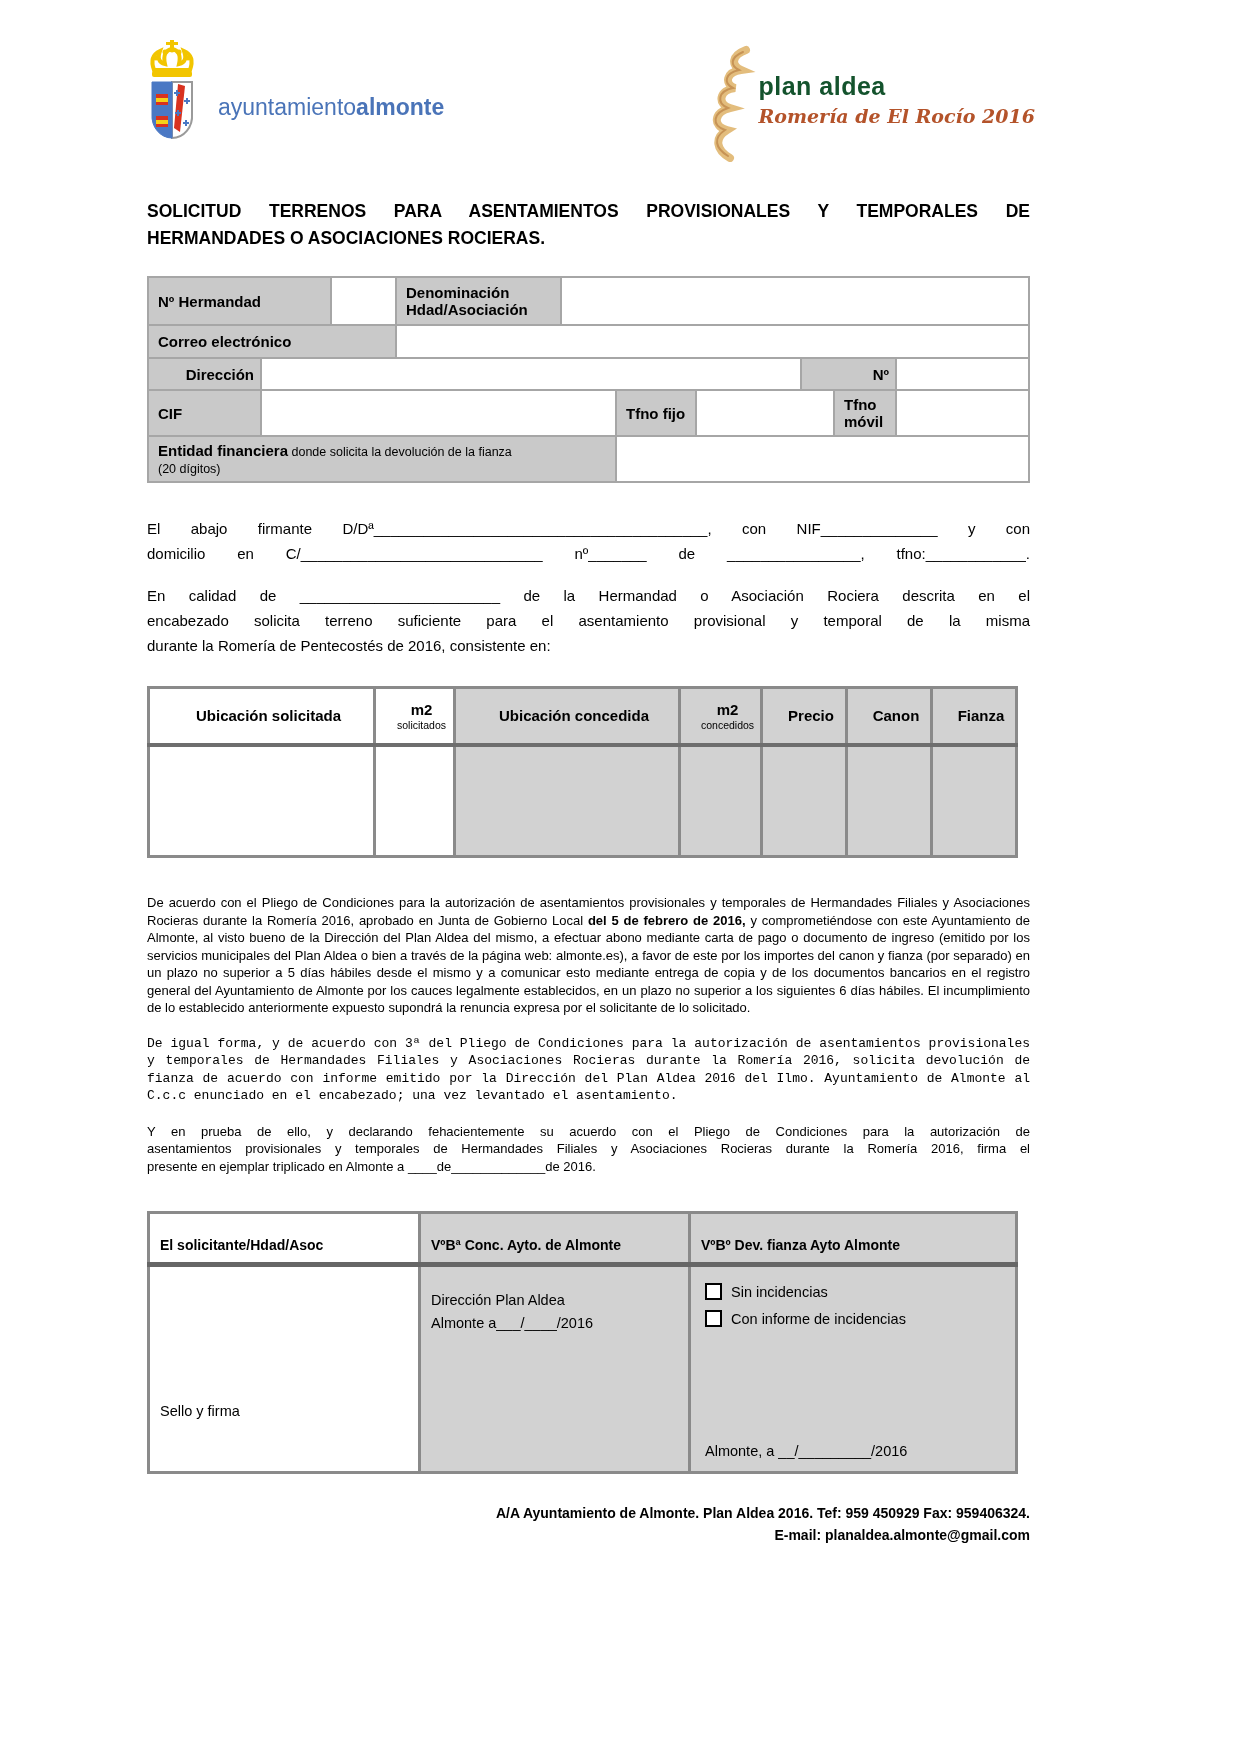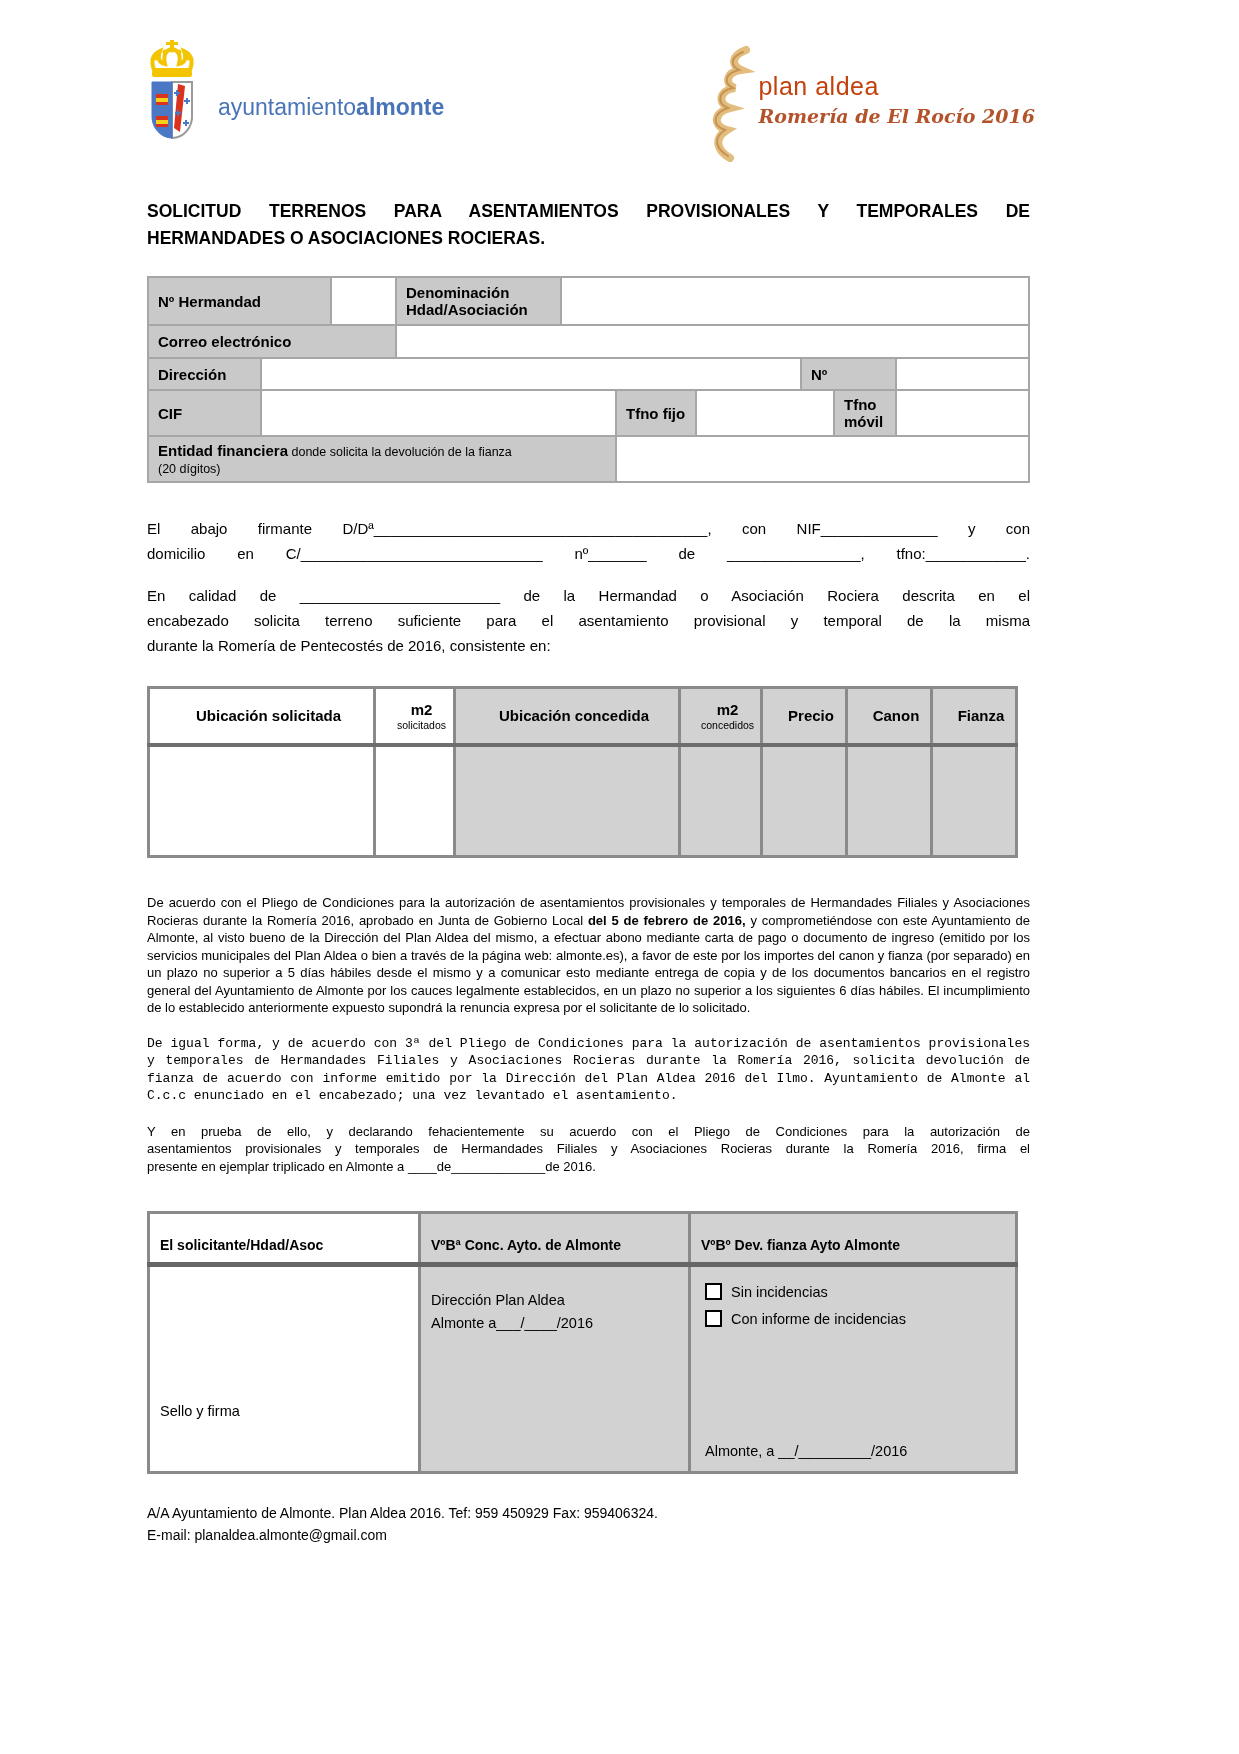--- a/index.html
+++ b/index.html
@@ -13,37 +13,37 @@
 
   
   .header { display:flex; justify-content:space-between; align-items:flex-start; width:895px; height:118px; margin-left:-7px; }
   .logo-left { display:flex; align-items:center; }
   .crest { width:64px; height:112px; }
   .logo-text { font-size:23px; color:var(--logo-blue,#4a74b8); margin-left:14px; margin-top:26px; letter-spacing:0; }
   .logo-text .bold { font-weight:bold; }
   .logo-right { display:flex; align-items:flex-start; margin-top:6px; }
   .swirl { width:78px; height:118px; margin-right:-6px; }
   .pa-text { margin-top:28px; }
-  .pa-title { font-size:25px; font-weight:normal; color:#c2410c; letter-spacing:0.5px; }
+  .pa-title { font-size:25px; font-weight:bold; color:#14532d; letter-spacing:0.5px; }
   .pa-subtitle { font-family:"DejaVu Serif", serif; font-style:italic; font-weight:bold; font-size:19px; color:var(--rust,#b4532a); margin-top:4px; white-space:nowrap; }
 
   
   .doc-title { width:883px; margin-top:42px; font-size:17.5px; font-weight:bold; line-height:27px; }
   .jline { display:block; text-align:justify; text-align-last:justify; }
   .plainline { display:block; text-align:left; }
 
   
   table { border-collapse:collapse; table-layout:fixed; }
   .form-table { width:883px; margin-top:24px; }
   .form-table td { border:2px solid #a6a6a6; font-size:15px; vertical-align:middle; padding:2px 6px 2px 9px; }
   .form-table .lbl { background:var(--label-gray,#c9c9c9); font-weight:bold; }
   .form-table .inp { background:#ffffff; }
   .r48 td { height:48px; }
   .r33 td { height:33px; }
-  .r32 td { height:32px; }
+  .r32 td { height:32px;text-align:right; }
   .r46 td { height:46px; }
   .ent-rest { font-weight:normal; font-size:12.5px; }
   .ent-l2 { font-weight:normal; font-size:12.5px; }
 
   
   .p-intro { width:883px; font-size:15px; line-height:25px; }
   .p-firmante { margin-top:33px; }
   .p-calidad { margin-top:17px; }
 
   
@@ -72,21 +72,21 @@
   .sig-table td { height:208px; vertical-align:top; font-size:14.5px; }
   .sig-left { position:relative; }
   .sello { position:absolute; left:10px; bottom:52px; }
   .sig-mid { padding:22px 8px 0 10px; line-height:23px; }
   .sig-right-inner { display:flex; flex-direction:column; height:202px; padding:16px 8px 10px 14px; }
   .chk-row { display:flex; align-items:center; margin-bottom:10px; }
   .checkbox { width:17px; height:17px; border:2px solid #000; background:#fff; display:inline-block; margin-right:9px; flex:0 0 auto; }
   .fecha2 { margin-top:auto; }
 
   
-  .footer { width:883px; margin-top:28px; font-size:14px; font-weight:normal; line-height:22px; }
+  .footer { width:883px; margin-top:28px; font-size:14px; font-weight:bold; line-height:22px;text-align:right; }
 </style>
 </head>
 <body>
 
 <div class="page">
 
   <div class="header">
     <div class="logo-left">
       <svg class="crest" viewBox="0 0 64 112">
 

